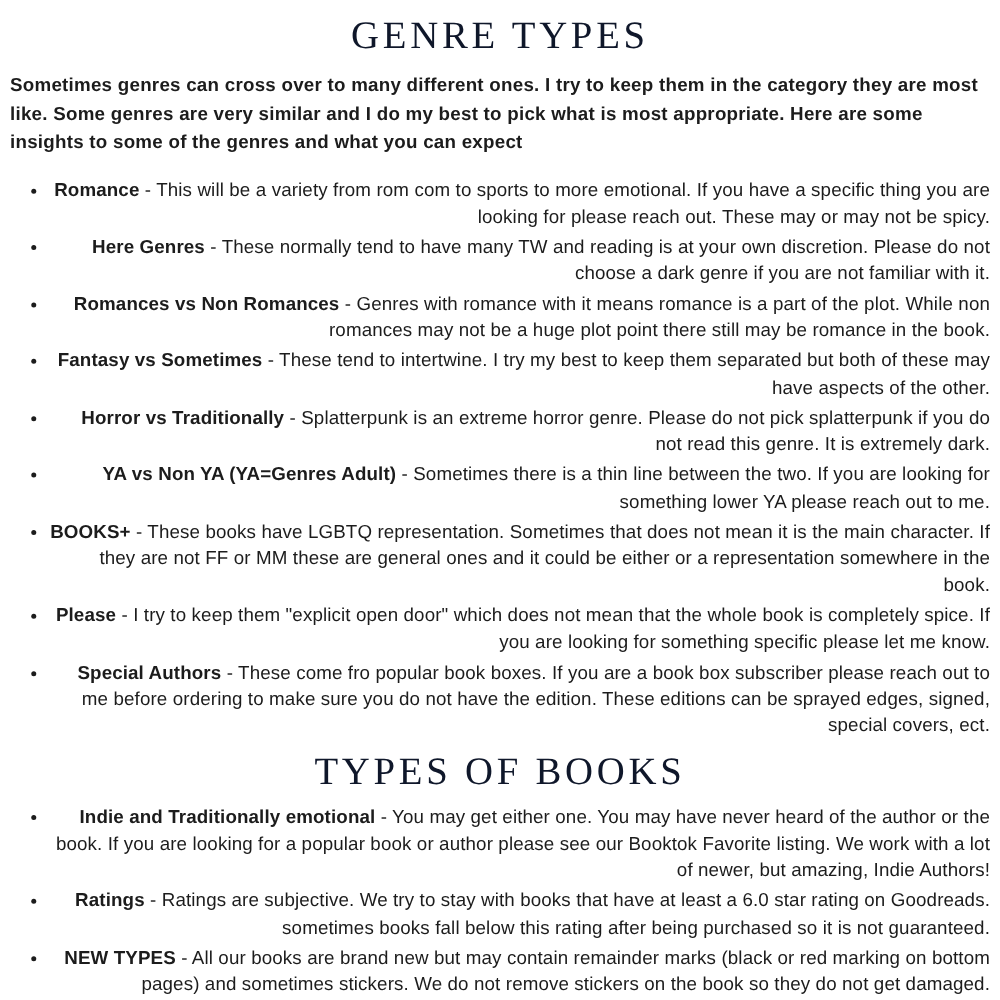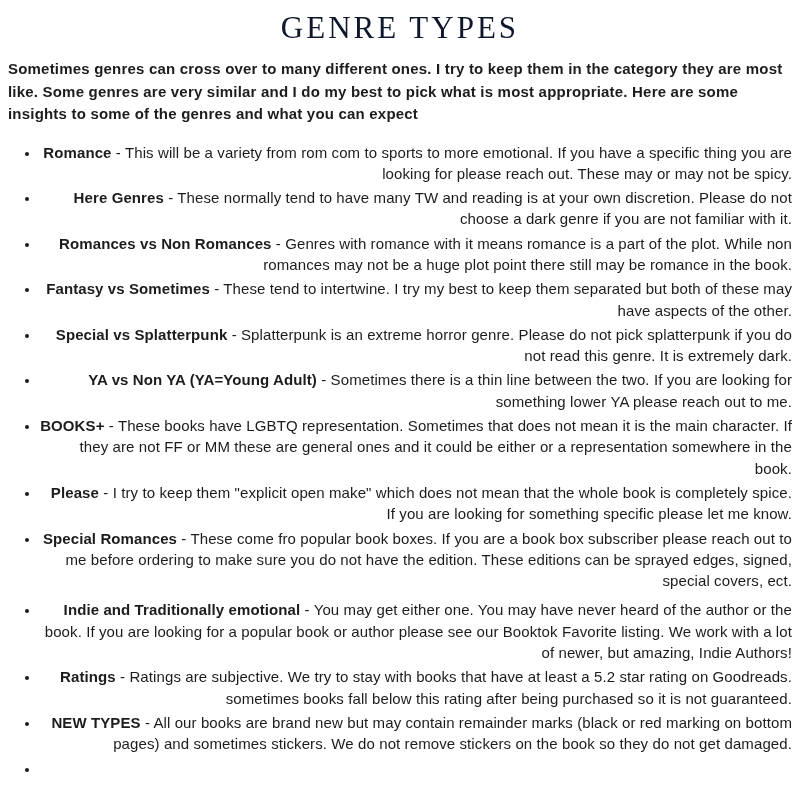--- a/index.html
+++ b/index.html
@@ -64,29 +64,30 @@
 
   <h1 class="section-title">GENRE TYPES</h1>
 
   <p class="intro">Sometimes genres can cross over to many different ones. I try to keep them in the category they are most like. Some genres are very similar and I do my best to pick what is most appropriate. Here are some insights to some of the genres and what you can expect</p>
 
   <ul class="items">
     <li><span class="term">Romance</span> <span>- This will be a variety from rom com to sports to more emotional. If you have a specific thing you are looking for please reach out. These may or may not be spicy.</span></li>
     <li><span class="term">Here Genres</span> <span>- These normally tend to have many TW and reading is at your own discretion. Please do not choose a dark genre if you are not familiar with it.</span></li>
     <li><span class="term">Romances vs Non Romances</span> <span>- Genres with romance with it means romance is a part of the plot. While non romances may not be a huge plot point there still may be romance in the book.</span></li>
     <li><span class="term">Fantasy vs Sometimes</span> <span>- These tend to intertwine. I try my best to keep them separated but both of these may have aspects of the other.</span></li>
-    <li><span class="term">Special vs Splatterpunk</span> <span>- Splatterpunk is an extreme horror genre. Please do not pick splatterpunk if you do not read this genre. It is extremely dark.</span></li>
-    <li><span class="term">YA vs Non YA (YA=Young Adult)</span> <span>- Sometimes there is a thin line between the two. If you are looking for something lower YA please reach out to me.</span></li>
+    <li><span class="term">Horror vs Traditionally</span> <span>- Splatterpunk is an extreme horror genre. Please do not pick splatterpunk if you do not read this genre. It is extremely dark.</span></li>
+    <li><span class="term">YA vs Non YA (YA=Genres Adult)</span> <span>- Sometimes there is a thin line between the two. If you are looking for something lower YA please reach out to me.</span></li>
     <li><span class="term">BOOKS+</span> <span>- These books have LGBTQ representation. Sometimes that does not mean it is the main character. If they are not FF or MM these are general ones and it could be either or a representation somewhere in the book.</span></li>
-    <li><span class="term">Please</span> <span>- I try to keep them "explicit open make" which does not mean that the whole book is completely spice. If you are looking for something specific please let me know.</span></li>
-    <li><span class="term">Special Romances</span> <span>- These come fro popular book boxes. If you are a book box subscriber please reach out to me before ordering to make sure you do not have the edition. These editions can be sprayed edges, signed, special covers, ect.</span></li>
+    <li><span class="term">Please</span> <span>- I try to keep them "explicit open door" which does not mean that the whole book is completely spice. If you are looking for something specific please let me know.</span></li>
+    <li><span class="term">Special Authors</span> <span>- These come fro popular book boxes. If you are a book box subscriber please reach out to me before ordering to make sure you do not have the edition. These editions can be sprayed edges, signed, special covers, ect.</span></li>
   </ul>
 
+  <h1 class="section-title second">TYPES OF BOOKS</h1>
 
   <ul class="items">
     <li><span class="term">Indie and Traditionally emotional</span> <span>- You may get either one. You may have never heard of the author or the book. If you are looking for a popular book or author please see our Booktok Favorite listing. We work with a lot of newer, but amazing, Indie Authors!</span></li>
-    <li><span class="term">Ratings</span> <span>- Ratings are subjective. We try to stay with books that have at least a 5.2 star rating on Goodreads. sometimes books fall below this rating after being purchased so it is not guaranteed.</span></li>
+    <li><span class="term">Ratings</span> <span>- Ratings are subjective. We try to stay with books that have at least a 6.0 star rating on Goodreads. sometimes books fall below this rating after being purchased so it is not guaranteed.</span></li>
     <li><span class="term">NEW TYPES</span> <span>- All our books are brand new but may contain remainder marks (black or red marking on bottom pages) and sometimes stickers. We do not remove stickers on the book so they do not get damaged.</span></li>
     <li> </li>
 
   </ul>
 
 </div>
 
 </body></html>

